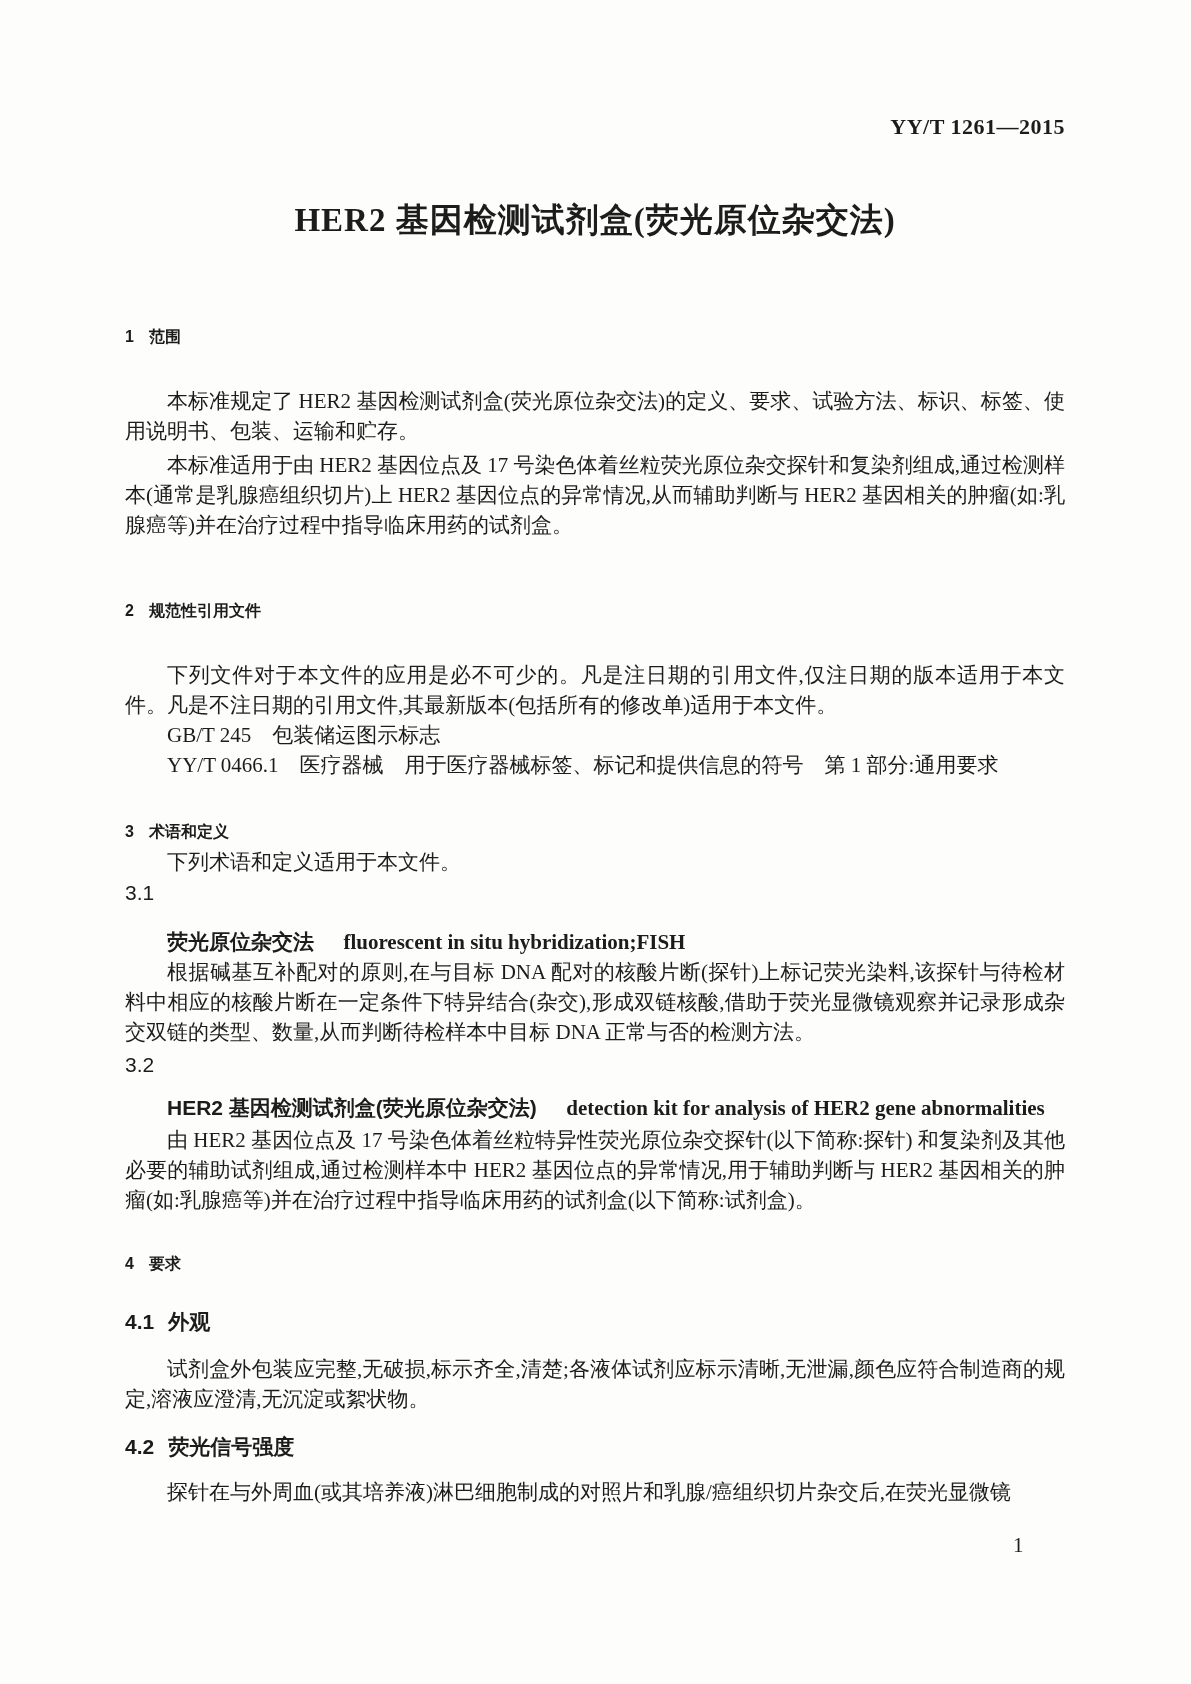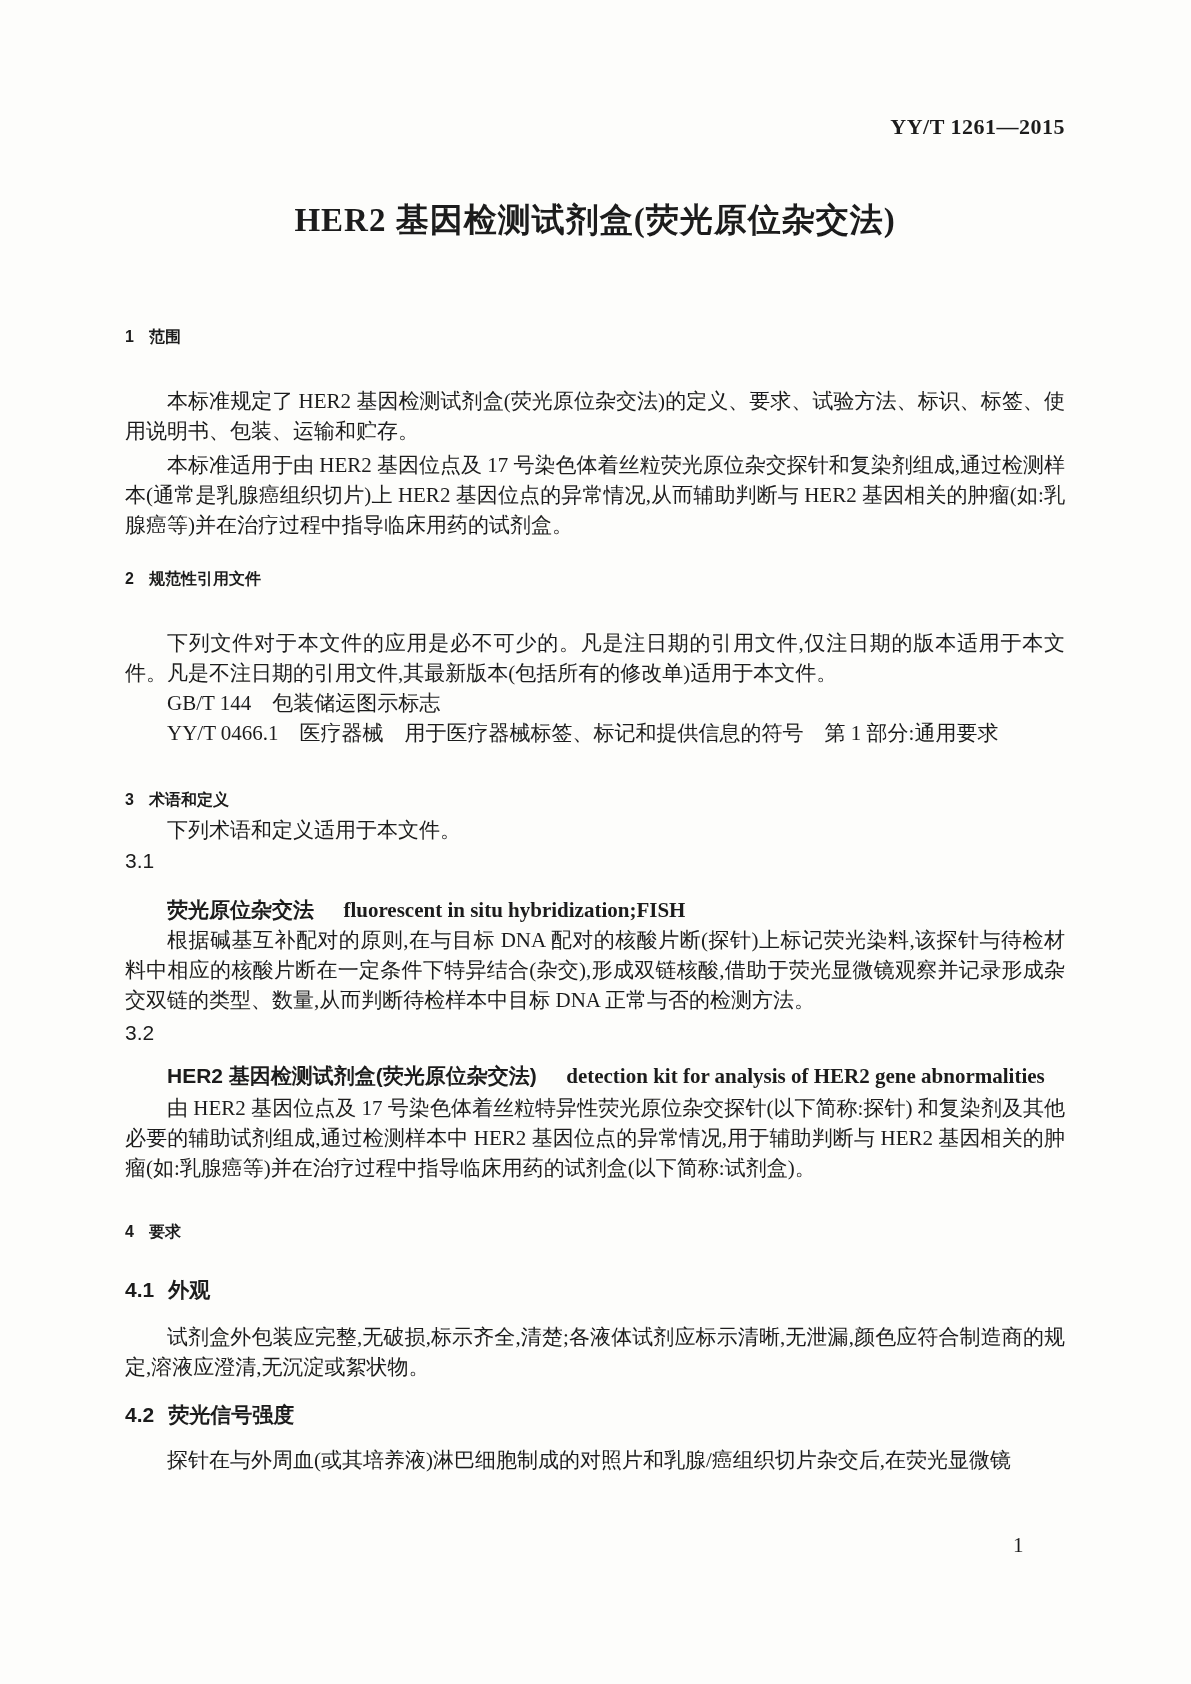--- a/index.html
+++ b/index.html
@@ -85,21 +85,21 @@
     font-size: 21px;
     line-height: 33px;
     font-weight: 700;
     margin: 0;
   }
   .term32 { line-height: 33px; }
   
   .mt-h1    { margin-top: 80px; }
   .mt-p1    { margin-top: 34px; }
   .mt-p2    { margin-top: 4px; }
-  .mt-h2    { margin-top: 24px; }
+  .mt-h2    { margin-top: 56px; }
   .mt-h3    { margin-top: 37px; }
   .mt-intro { }
   .mt-31    { margin-top: 1px; }
   .mt-t31   { margin-top: 19px; }
   .mt-d31   { margin-top: 0; }
   .mt-32    { margin-top: 3px; }
   .mt-t32   { margin-top: 11px; }
   .mt-h4    { margin-top: 34px; }
   .mt-h41   { margin-top: 28px; }
   .mt-p41   { margin-top: 17px; }
@@ -125,21 +125,21 @@
   <div class="heading mt-h1">
     <span class="hnum">1</span><span>范围</span>
   </div>
   <p class="para mt-p1">本标准规定了 HER2 基因检测试剂盒(荧光原位杂交法)的定义、要求、试验方法、标识、标签、使用说明书、包装、运输和贮存。</p>
   <p class="para mt-p2">本标准适用于由 HER2 基因位点及 17 号染色体着丝粒荧光原位杂交探针和复染剂组成,通过检测样本(通常是乳腺癌组织切片)上 HER2 基因位点的异常情况,从而辅助判断与 HER2 基因相关的肿瘤(如:乳腺癌等)并在治疗过程中指导临床用药的试剂盒。</p>
 
   <div class="heading mt-h2">
     <span class="hnum">2</span><span>规范性引用文件</span>
   </div>
   <p class="para mt-p1">下列文件对于本文件的应用是必不可少的。凡是注日期的引用文件,仅注日期的版本适用于本文件。凡是不注日期的引用文件,其最新版本(包括所有的修改单)适用于本文件。</p>
-  <p class="ref-line">GB/T 144　包装储运图示标志</p>
+  <p class="ref-line">GB/T 245　包装储运图示标志</p>
   <p class="ref-line">YY/T 0466.1　医疗器械　用于医疗器械标签、标记和提供信息的符号　第 1 部分:通用要求</p>
 
   <div class="heading mt-h3">
     <span class="hnum">3</span><span>术语和定义</span>
   </div>
   <p class="para mt-intro">下列术语和定义适用于本文件。</p>
 
   <div class="clause-num mt-31">3.1</div>
   <p class="term-line mt-t31"><span class="term-zh">荧光原位杂交法</span><span class="term-en">fluorescent in situ hybridization;FISH</span></p>
   <p class="para mt-d31">根据碱基互补配对的原则,在与目标 DNA 配对的核酸片断(探针)上标记荧光染料,该探针与待检材料中相应的核酸片断在一定条件下特异结合(杂交),形成双链核酸,借助于荧光显微镜观察并记录形成杂交双链的类型、数量,从而判断待检样本中目标 DNA 正常与否的检测方法。</p>

